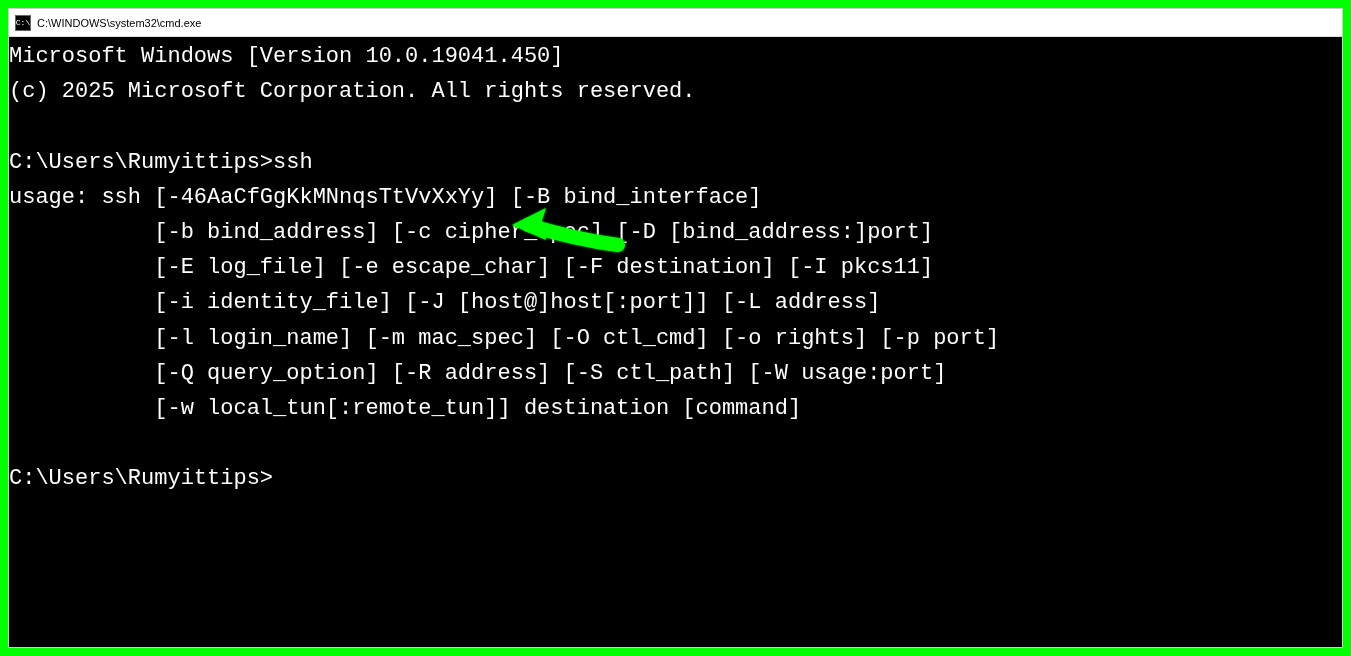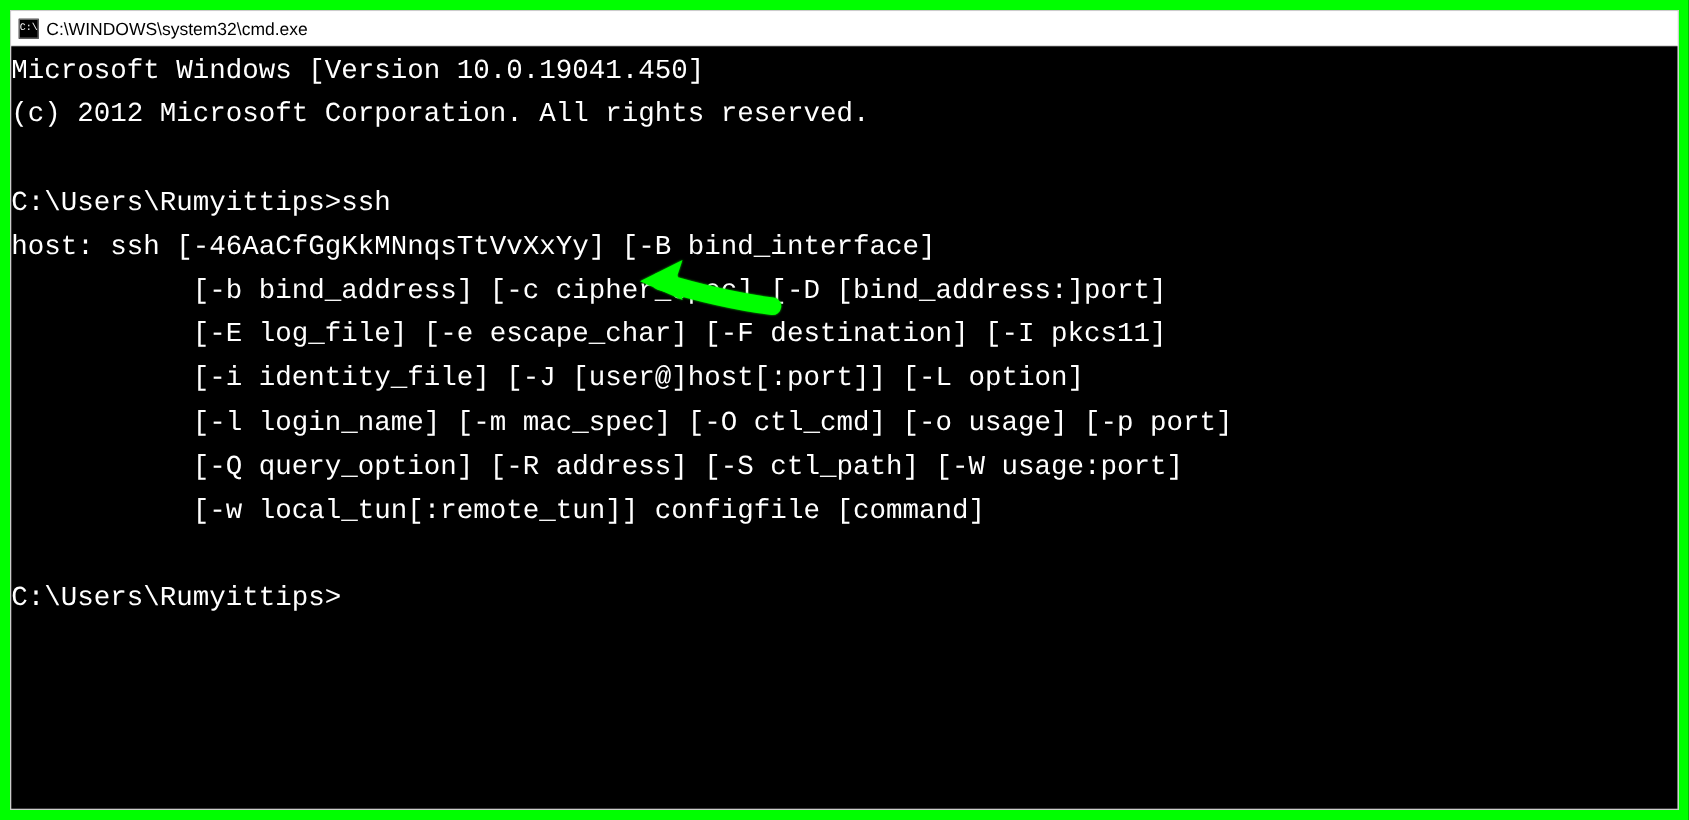--- a/index.html
+++ b/index.html
@@ -39,21 +39,21 @@
       border: 1px solid #666;
       display: flex;
       align-items: center;
       justify-content: center;
       font-size: 8px;
       color: #fff;
       flex-shrink: 0;
     }
     .title-text {
       font-family: 'Segoe UI', Tahoma, sans-serif;
-      font-size: 14px;
+      font-size: 11px;
       color: #000;
     }
     .terminal {
       background: #000000;
       flex: 1;
       padding: 2px 0px 0px 0px;
       color: #ffffff;
       font-size: 22px;
       line-height: 1.6;
       font-family: Consolas, 'Courier New', monospace;
@@ -75,30 +75,30 @@
   </style>
 </head>
 <body>
 
 <div class="window">
   <div class="titlebar">
     <div class="app-icon">C:\</div>
     <div class="title-text">C:\WINDOWS\system32\cmd.exe</div>
   </div>
   <div class="terminal"><span>Microsoft Windows [Version 10.0.19041.450]</span>
-<span>(c) 2012 Microsoft Corporation. All rights reserved.</span>
+<span>(c) 2025 Microsoft Corporation. All rights reserved.</span>
 <span></span>
 <span>C:\Users\Rumyittips&gt;ssh</span>
-<span>host: ssh [-46AaCfGgKkMNnqsTtVvXxYy] [-B bind_interface]</span>
+<span>usage: ssh [-46AaCfGgKkMNnqsTtVvXxYy] [-B bind_interface]</span>
 <span>           [-b bind_address] [-c cipher_spec] [-D [bind_address:]port]</span>
 <span>           [-E log_file] [-e escape_char] [-F destination] [-I pkcs11]</span>
-<span>           [-i identity_file] [-J [user@]host[:port]] [-L option]</span>
-<span>           [-l login_name] [-m mac_spec] [-O ctl_cmd] [-o usage] [-p port]</span>
+<span>           [-i identity_file] [-J [host@]host[:port]] [-L address]</span>
+<span>           [-l login_name] [-m mac_spec] [-O ctl_cmd] [-o rights] [-p port]</span>
 <span>           [-Q query_option] [-R address] [-S ctl_path] [-W usage:port]</span>
-<span>           [-w local_tun[:remote_tun]] configfile [command]</span>
+<span>           [-w local_tun[:remote_tun]] destination [command]</span>
 <span></span>
 <span>C:\Users\Rumyittips&gt;</span>
     <div class="arrow-overlay">
       <svg class="arrow-svg" viewBox="0 0 120 60">
         <defs>
           <marker id="arrowhead" markerWidth="12" markerHeight="12" refX="3" refY="6" orient="auto">
             <polygon points="0 0, 12 6, 0 12, 3 6" fill="#00ff00"></polygon>
           </marker>
         </defs>
         <path d="M 110 45 Q 70 40 20 25" stroke="#00ff00" stroke-width="14" fill="none" stroke-linecap="round"></path>

